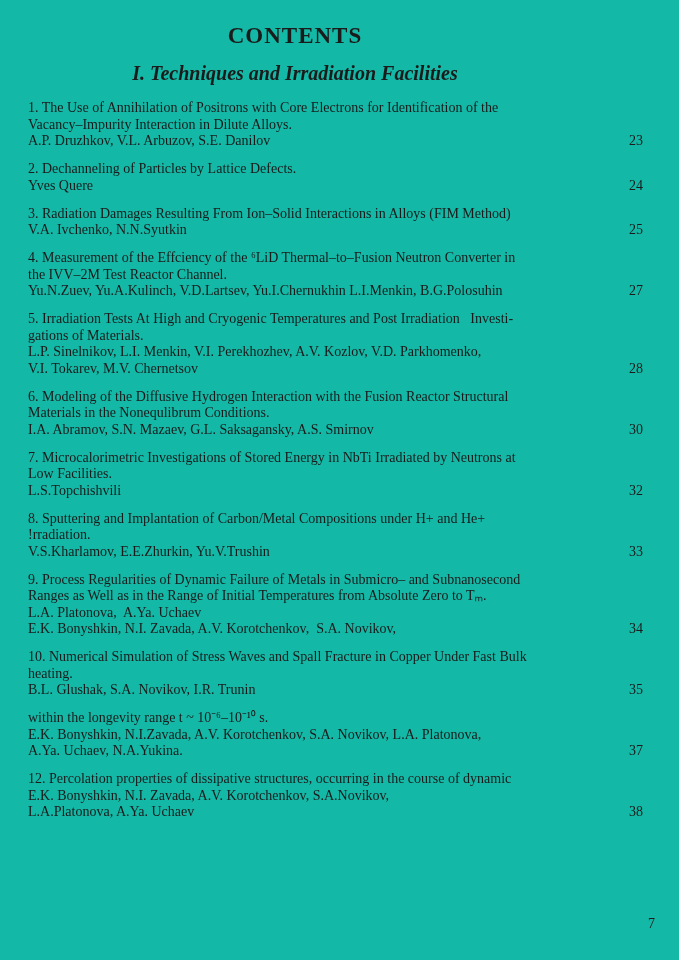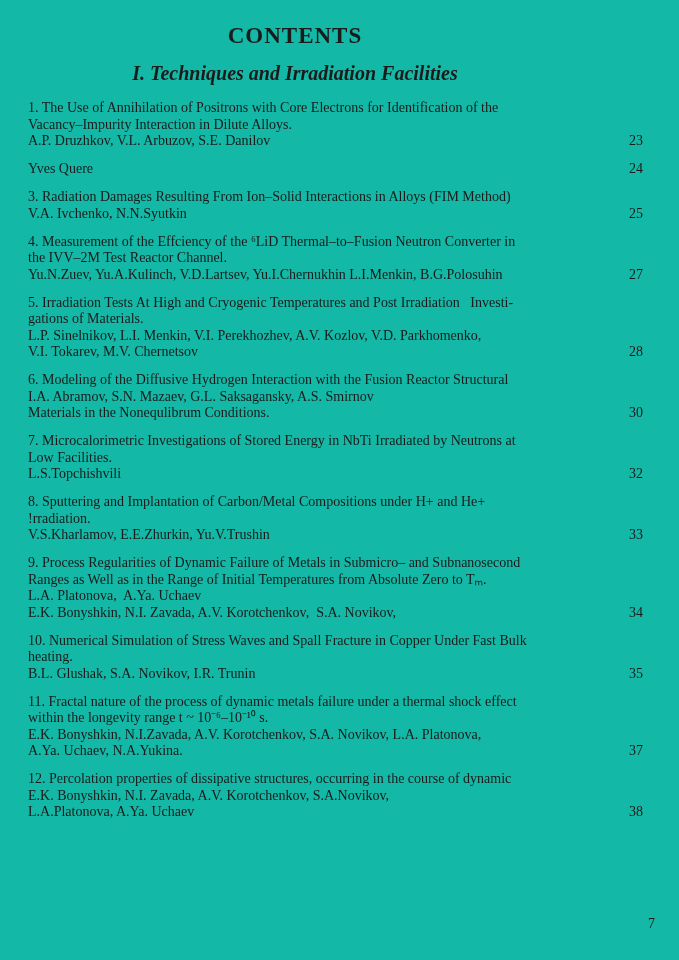--- a/index.html
+++ b/index.html
@@ -69,20 +69,21 @@
     <div class="entry-lines">
           <div class="line title-line">1. The Use of Annihilation of Positrons with Core Electrons for Identification of the</div>
           <div class="line title-line">Vacancy–Impurity Interaction in Dilute Alloys.</div>
           <div class="line author-line">A.P. Druzhkov, V.L. Arbuzov, S.E. Danilov</div>
         </div>
     <span class="pagenum">23</span>
   </section>
 
   <section class="entry">
     <div class="entry-lines">
+          <div class="line title-line">2. Dechanneling of Particles by Lattice Defects.</div>
           <div class="line author-line">Yves Quere</div>
         </div>
     <span class="pagenum">24</span>
   </section>
 
   <section class="entry">
     <div class="entry-lines">
           <div class="line title-line">3. Radiation Damages Resulting From Ion–Solid Interactions in Alloys (FIM Method)</div>
           <div class="line author-line">V.A. Ivchenko, N.N.Syutkin</div>
         </div>
@@ -104,22 +105,22 @@
           <div class="line title-line">gations of Materials.</div>
           <div class="line author-line">L.P. Sinelnikov, L.I. Menkin, V.I. Perekhozhev, A.V. Kozlov, V.D. Parkhomenko,</div>
           <div class="line author-line">V.I. Tokarev, M.V. Chernetsov</div>
         </div>
     <span class="pagenum">28</span>
   </section>
 
   <section class="entry">
     <div class="entry-lines">
           <div class="line title-line">6. Modeling of the Diffusive Hydrogen Interaction with the Fusion Reactor Structural</div>
+          <div class="line title-line">Materials in the Nonequlibrum Conditions.</div>
           <div class="line author-line">I.A. Abramov, S.N. Mazaev, G.L. Saksagansky, A.S. Smirnov</div>
-          <div class="line title-line">Materials in the Nonequlibrum Conditions.</div>
         </div>
     <span class="pagenum">30</span>
   </section>
 
   <section class="entry">
     <div class="entry-lines">
           <div class="line title-line">7. Microcalorimetric Investigations of Stored Energy in NbTi Irradiated by Neutrons at</div>
           <div class="line title-line">Low Facilities.</div>
           <div class="line author-line">L.S.Topchishvili</div>
         </div>
@@ -149,21 +150,20 @@
     <div class="entry-lines">
           <div class="line title-line">10. Numerical Simulation of Stress Waves and Spall Fracture in Copper Under Fast Bulk</div>
           <div class="line title-line">heating.</div>
           <div class="line author-line">B.L. Glushak, S.A. Novikov, I.R. Trunin</div>
         </div>
     <span class="pagenum">35</span>
   </section>
 
   <section class="entry">
     <div class="entry-lines">
-          <div class="line title-line">11. Fractal nature of the process of dynamic metals failure under a thermal shock effect</div>
           <div class="line title-line">within the longevity range t ~ 10⁻⁶–10⁻¹⁰ s.</div>
           <div class="line author-line">E.K. Bonyshkin, N.I.Zavada, A.V. Korotchenkov, S.A. Novikov, L.A. Platonova,</div>
           <div class="line author-line">A.Ya. Uchaev, N.A.Yukina.</div>
         </div>
     <span class="pagenum">37</span>
   </section>
 
   <section class="entry">
     <div class="entry-lines">
           <div class="line title-line">12. Percolation properties of dissipative structures, occurring in the course of dynamic</div>

